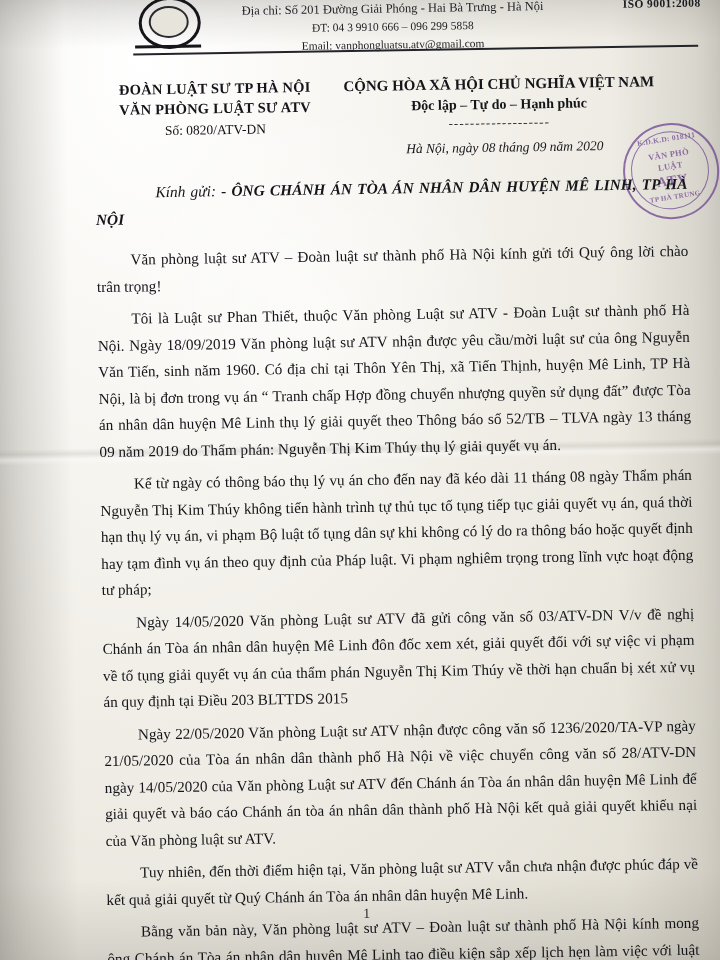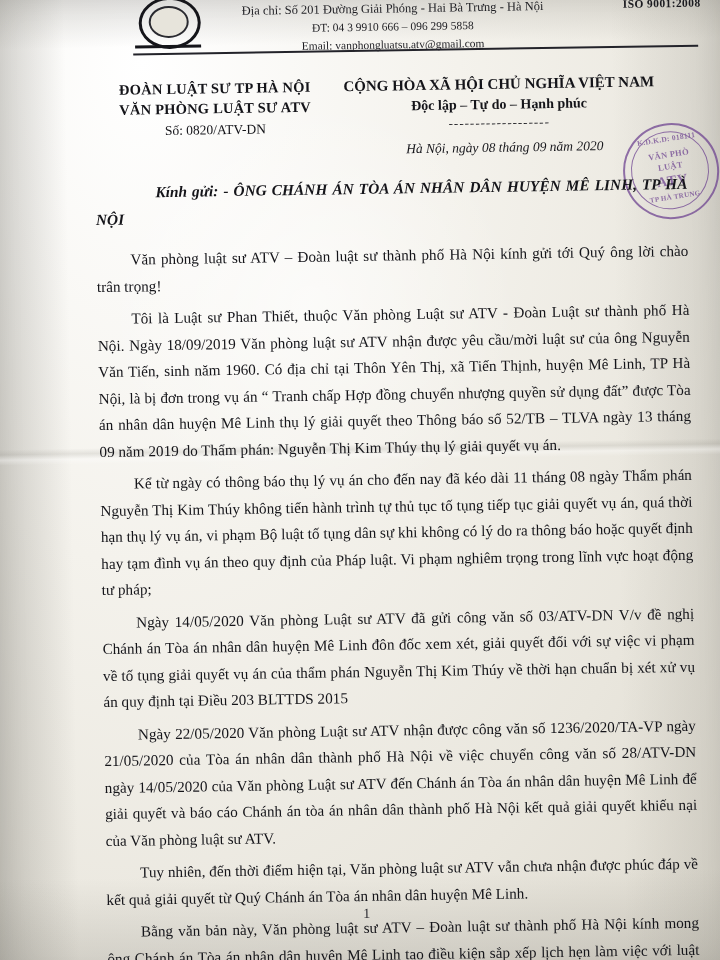--- a/index.html
+++ b/index.html
@@ -238,21 +238,21 @@
   }
   #body p.indent { text-indent: 34px; }
   .recipient {
     font-weight: bold;
     font-style: italic;
     margin-bottom: 14px !important;
     text-indent: 60px !important;
     font-size: 15.4px;
   }
   .recipient .kg {
-    font-weight: bold;
+    font-weight: normal;
     font-style: italic;
   }
 
   #page-number {
     position: absolute;
     left: 0;
     top: 906px;
     width: 720px;
     text-align: center;
     font-size: 14px;

